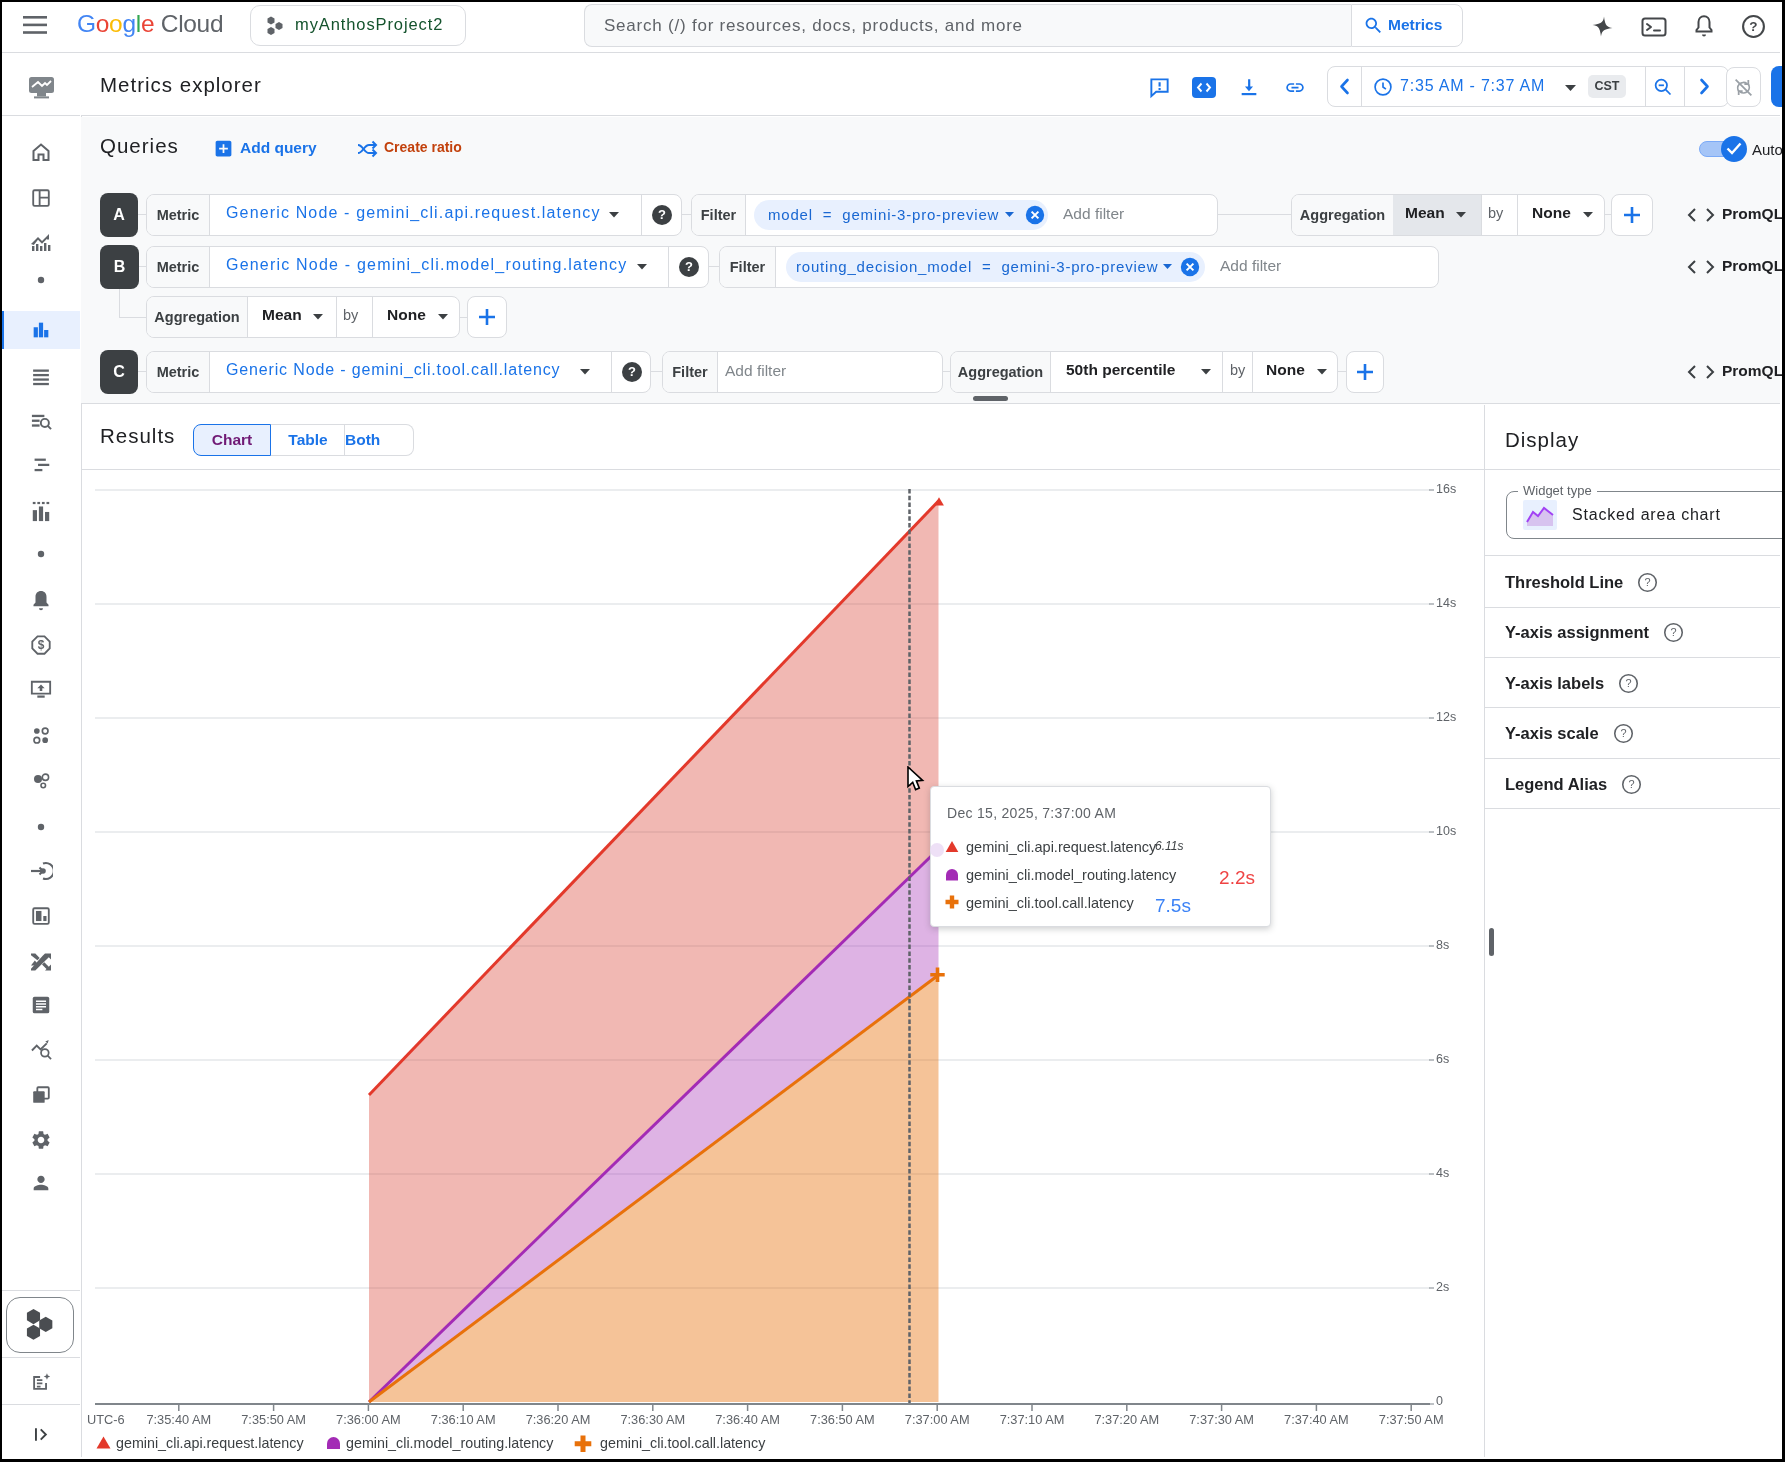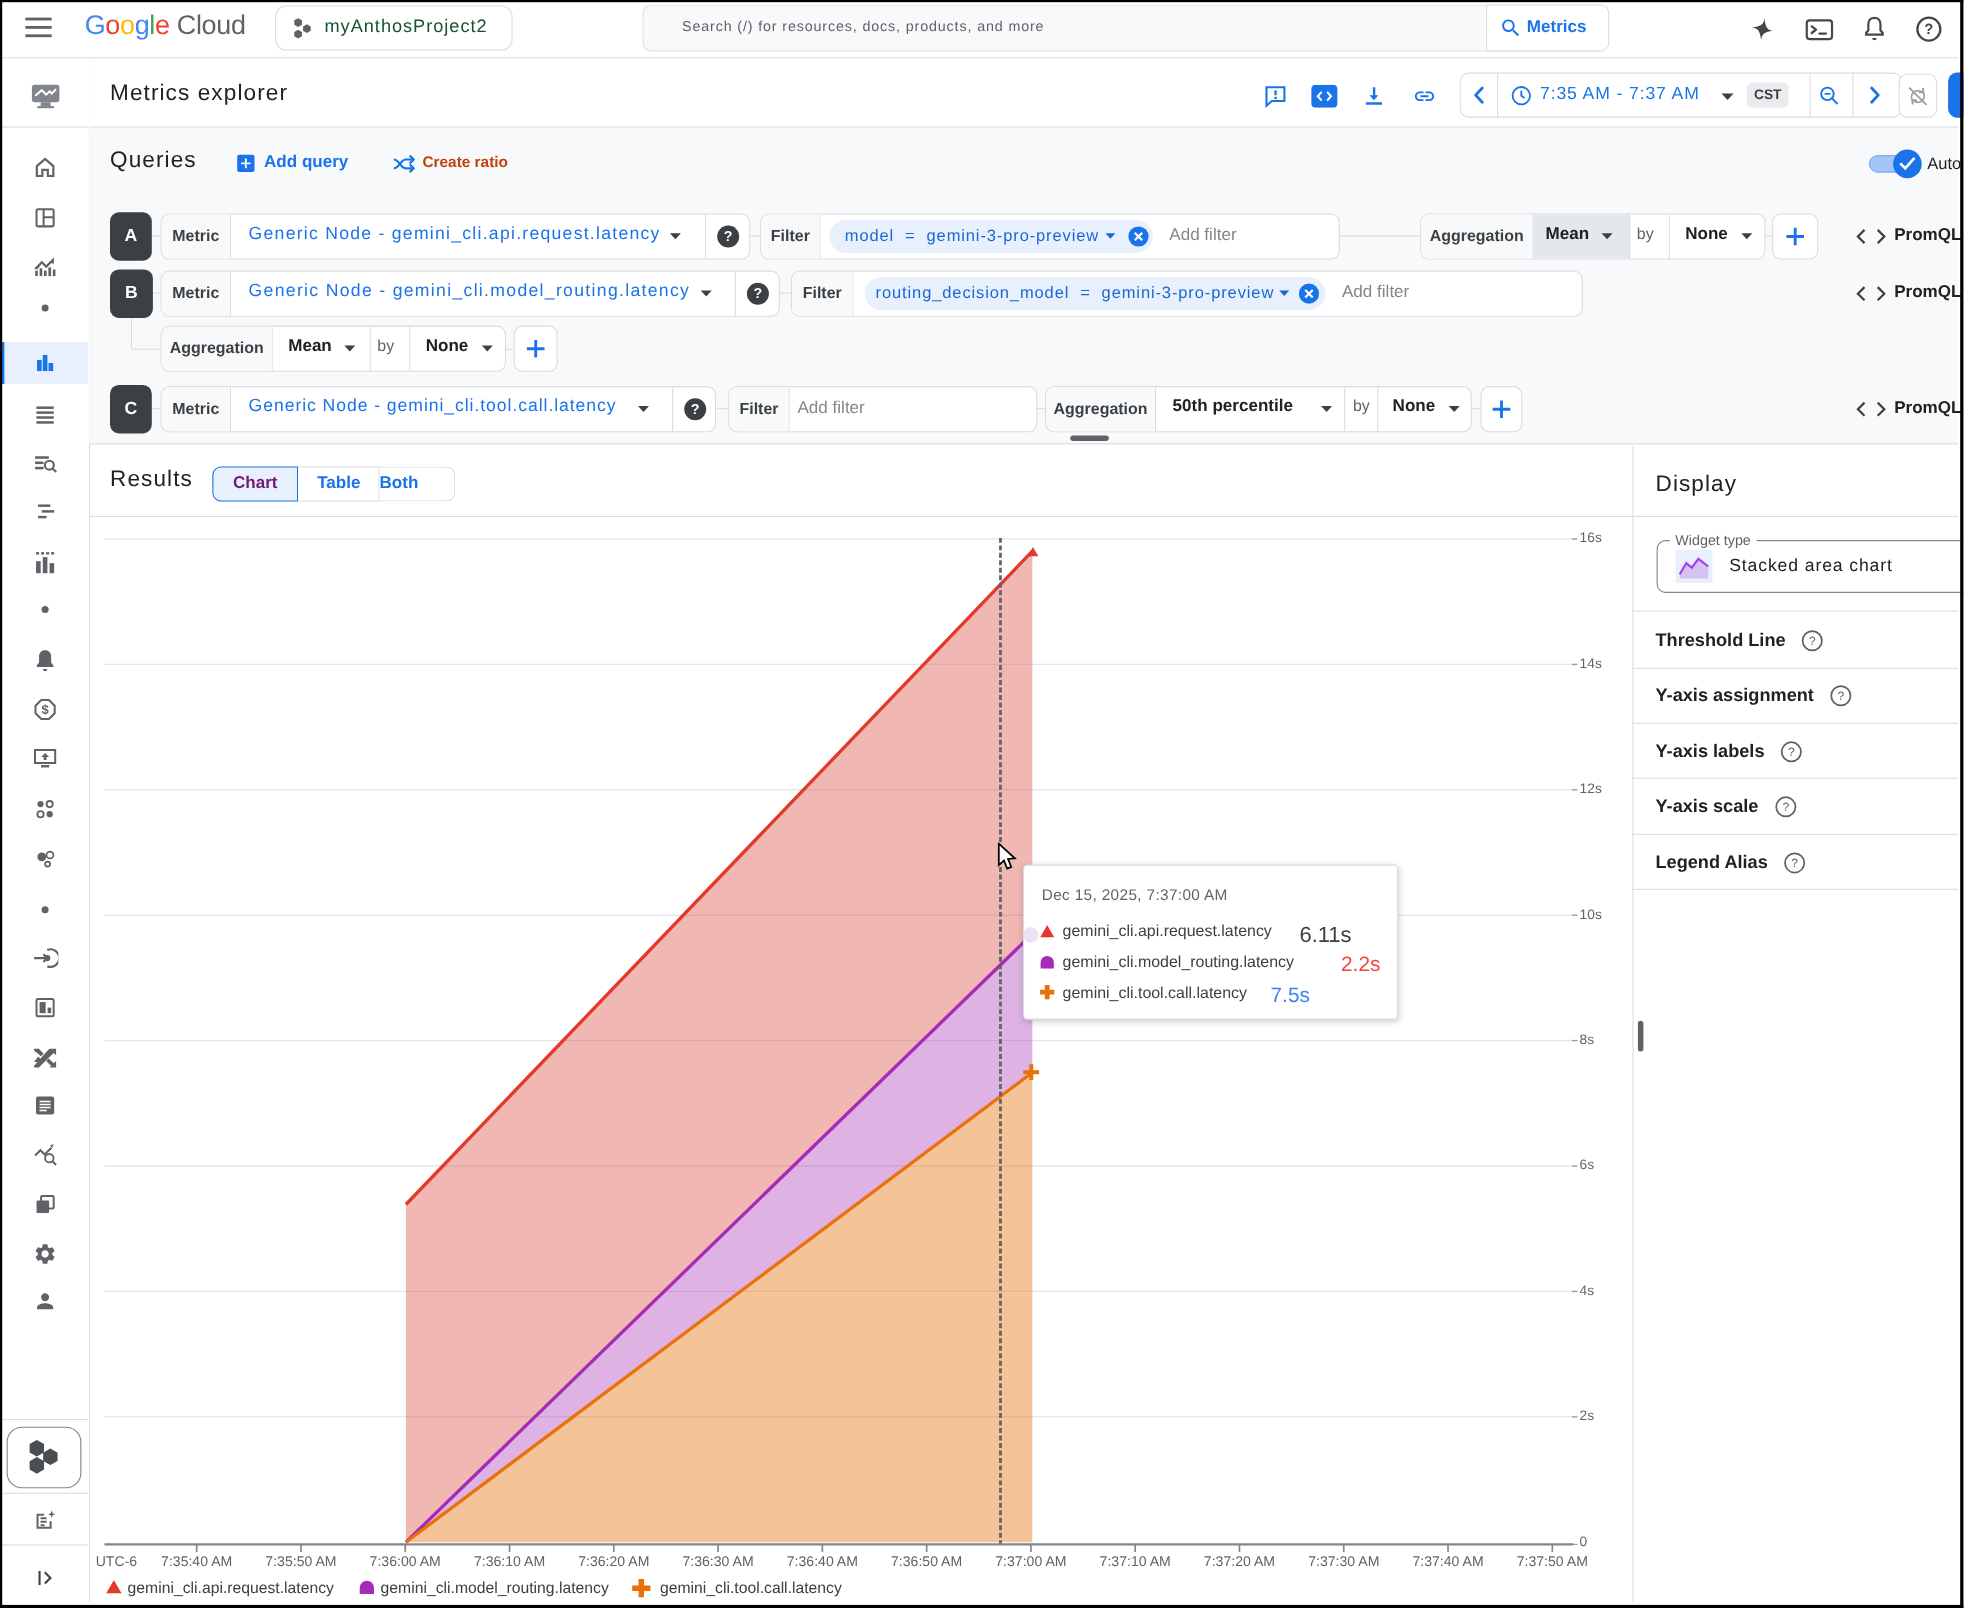--- a/index.html
+++ b/index.html
@@ -31,21 +31,21 @@
   <svg class="abs" style="left:264px;top:15px;" width="24" height="22" viewBox="0 0 24 22">
     <g fill="#5f6368">
       <path d="M7 1.5 l3.5 2 v4 L7 9.5 l-3.5-2 v-4 Z"></path>
       <path d="M15 7 l3.5 2 v4 L15 15 l-3.5-2 v-4 Z"></path>
       <path d="M7 12 l3.5 2 v4 L7 20 l-3.5-2 v-4 Z"></path>
     </g>
   </svg>
   <div class="abs" style="left:295px;top:15px;font-size:16.5px;letter-spacing:0.9px;color:#14532d;">myAnthosProject2</div>
 
   <div class="abs" style="left:584px;top:4px;width:767px;height:43px;background:#f8f9fa;border:1px solid #dadce0;border-right:none;border-radius:8px 0 0 8px;"></div>
-  <div class="abs" style="left:620px;top:16px;font-size:13px;letter-spacing:0.78px;color:#5f6368;text-align:center;">Search (/) for resources, docs, products, and more</div>
+  <div class="abs" style="left:604px;top:16px;font-size:17px;letter-spacing:0.78px;color:#5f6368;text-align:center;">Search (/) for resources, docs, products, and more</div>
   <div class="abs" style="left:1351px;top:4px;width:112px;height:43px;background:#fff;border:1px solid #dadce0;border-radius:0 8px 8px 0;"></div>
   <svg class="abs" style="left:1363px;top:15px;" width="21" height="21" viewBox="0 0 24 24">
       <path fill="#1a73e8" d="M15.5 14h-.79l-.28-.27C15.41 12.59 16 11.11 16 9.5 16 5.91 13.09 3 9.5 3S3 5.91 3 9.5 5.91 16 9.5 16c1.61 0 3.09-.59 4.23-1.57l.27.28v.79l5 4.99L20.49 19l-4.99-5zm-6 0C7.01 14 5 11.99 5 9.5S7.01 5 9.5 5 14 7.01 14 9.5 11.99 14 9.5 14z"></path>
     </svg>
   <div class="abs med" style="left:1388px;top:16px;font-size:15.5px;color:#1a73e8;">Metrics</div>
 
   <svg class="abs" style="left:1592px;top:15px;" width="24" height="24" viewBox="0 0 24 24">
       <path fill="#44474a" d="M12 1.5c.5 4.8 1.6 8 2.9 9.3 1.3 1.3 3.2 2 5.6 2.2-4.8.5-8 1.6-9.3 2.9-1.3 1.3-2 3.2-2.2 5.6-.5-4.8-1.6-8-2.9-9.3C4.8 10.9 2.9 10.2.5 10 5.3 9.5 8.5 8.4 9.8 7.1c1.3-1.3 2-3.2 2.2-5.6z"></path>
     </svg>
   <svg class="abs" style="left:1641px;top:15px;" width="26" height="24" viewBox="0 0 26 24">
@@ -634,21 +634,21 @@
       <text x="600" y="1448">gemini_cli.tool.call.latency</text>
     </g>
   </svg>
 
   <div class="abs" style="left:930px;top:786px;width:341px;height:141px;background:#fff;border:1px solid #dadce0;border-radius:4px;box-shadow:0 2px 6px rgba(60,64,67,0.25);"></div>
   <div class="abs" style="left:947px;top:805px;font-size:14px;letter-spacing:0.3px;color:#5f6368;">Dec 15, 2025, 7:37:00 AM</div>
   <svg class="abs" style="left:945px;top:840px;" width="14" height="13" viewBox="0 0 14 13">
       <path d="M7 1 L13.3 12 L0.7 12 Z" fill="#e3392b"></path>
     </svg>
   <div class="abs" style="left:966px;top:839px;font-size:14.5px;color:#3c4043;">gemini_cli.api.request.latency</div>
-  <div class="abs" style="left:1155px;top:839px;width:100px;text-align:center;font-size:20px;color:#3c4043;">6.11s</div>
+  <div class="abs" style="left:1155px;top:839px;width:100px;text-align:left;font-size:12px;color:#3c4043;font-style:italic;">6.11s</div>
   <svg class="abs" style="left:945px;top:868px;" width="14" height="13" viewBox="0 0 14 13">
       <path d="M1 12.5 v-5.5 a6 6 0 0 1 12 0 v5.5 z" fill="#a32bb5"></path>
     </svg>
   <div class="abs" style="left:966px;top:867px;font-size:14.5px;color:#3c4043;">gemini_cli.model_routing.latency</div>
   <div class="abs" style="left:1155px;top:867px;width:100px;text-align:right;font-size:19px;color:#ef4444;">2.2s</div>
   <svg class="abs" style="left:945px;top:895px;" width="14" height="14" viewBox="0 0 14 14">
       <path d="M4.8 0.5h4.4v4.3h4.3v4.4H9.2v4.3H4.8V9.2H0.5V4.8h4.3z" fill="#e8710a"></path>
     </svg>
   <div class="abs" style="left:966px;top:895px;font-size:14.5px;color:#3c4043;">gemini_cli.tool.call.latency</div>
   <div class="abs" style="left:1155px;top:895px;width:100px;text-align:left;font-size:19px;color:#3b82f6;">7.5s</div>

